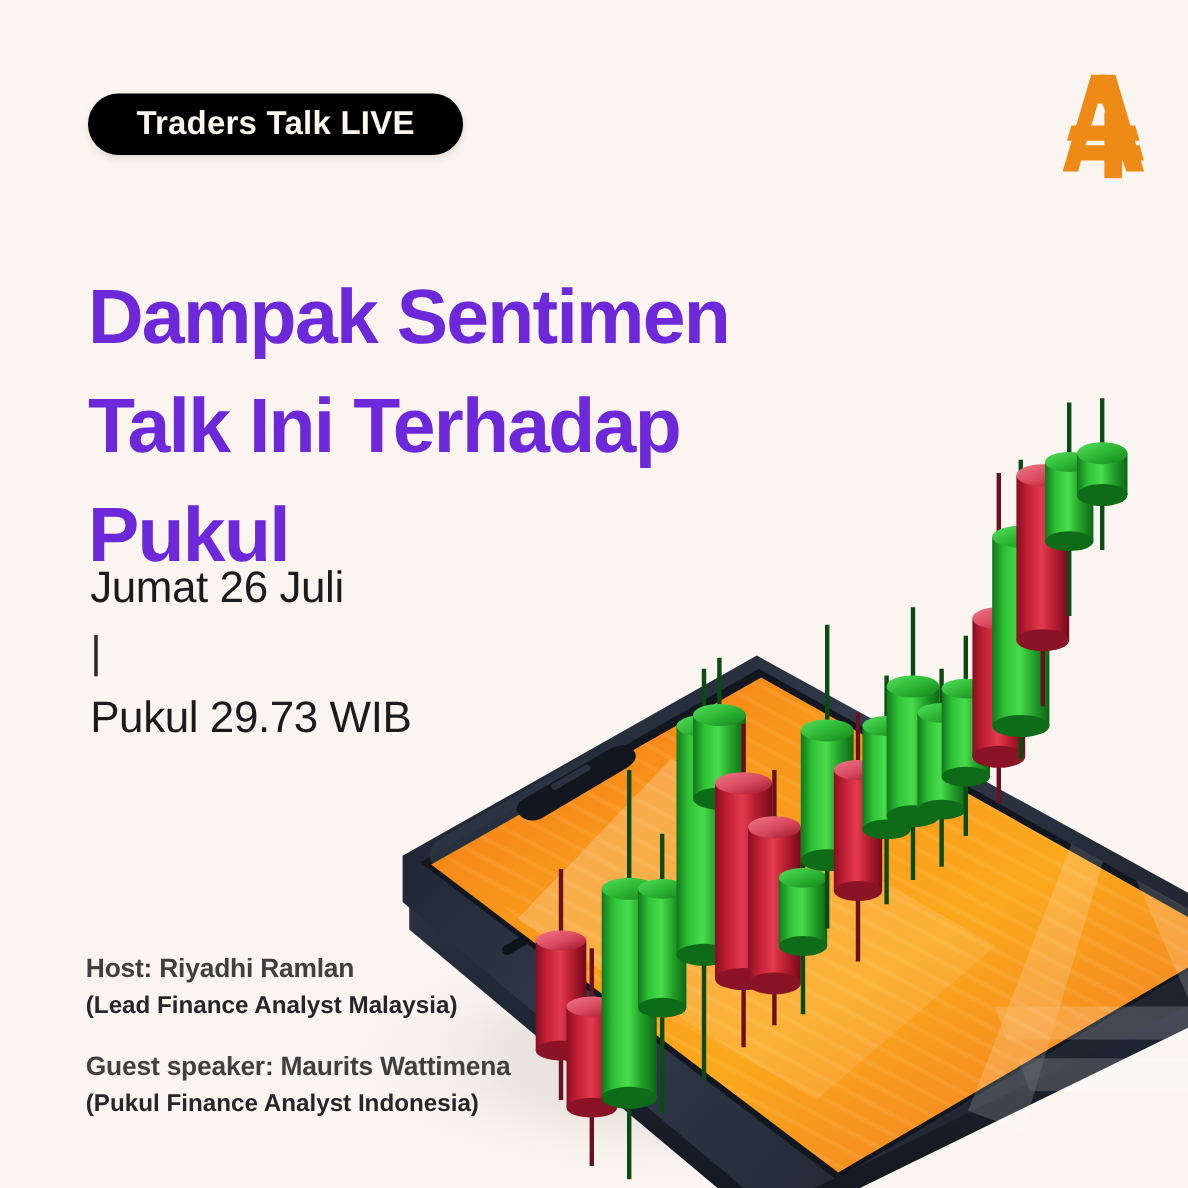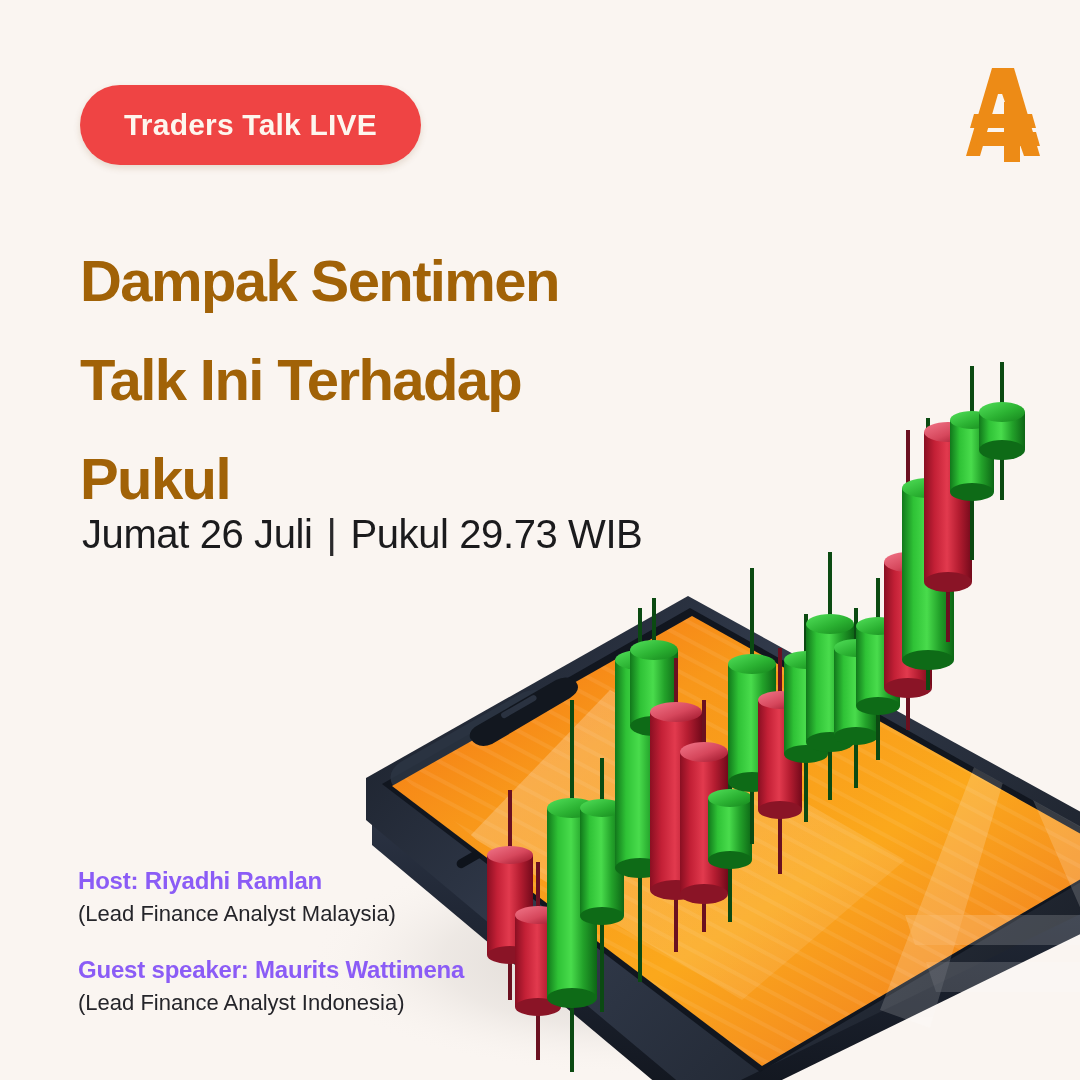--- a/index.html
+++ b/index.html
@@ -10,51 +10,51 @@
     -webkit-font-smoothing:antialiased;
   }
   .poster{position:relative;width:1080px;height:1080px;background:#FAF5F1;overflow:hidden;}
 
   
   .logo{position:absolute;right:38px;top:58px;width:112px;height:108px;}
 
   
   .badge{
     position:absolute;left:80px;top:85px;
-    height:80px;padding:0 44px;
+    height:56px;padding:0 44px;
     display:flex;align-items:center;justify-content:center;
-    background:#ef4444;border-radius:40px;
+    background:#000000;border-radius:40px;
     box-shadow:0 3px 7px rgba(120,70,20,.16);
   }
   .badge-label{
     color:#FDF6EE;font-size:30px;font-weight:700;letter-spacing:.2px;white-space:nowrap;
   }
 
   
   .headline{
     position:absolute;left:80px;top:192px;width:740px;
-    color:#a16207;font-size:58px;line-height:99px;font-weight:700;
+    color:#6d28d9;font-size:70px;line-height:99px;font-weight:700;
     letter-spacing:-1.6px;
   }
   .headline .hl-line{display:block;white-space:nowrap;}
 
   
   .datetime{
     position:absolute;left:82px;top:512px;
     color:#1B1B1D;font-size:40px;font-weight:400;letter-spacing:-.4px;white-space:nowrap;
-    display:flex;align-items:baseline;gap:14px;
+    display:flex;align-items:baseline;gap:14px;flex-direction:column;
   }
   .dt-sep{color:#2a2a2c;font-weight:300;}
 
   
   .credits{position:absolute;left:78px;top:866px;width:520px;z-index:40;}
   .cred-block{margin-bottom:26px;}
   .cred-block:last-child{margin-bottom:0;margin-top:24px;}
-  .cred-name{color:#8b5cf6;font-size:24px;font-weight:700;letter-spacing:-.2px;line-height:30px;white-space:nowrap;}
-  .cred-role{color:#25252a;font-size:22px;font-weight:400;line-height:30px;margin-top:3px;white-space:nowrap;}
+  .cred-name{color:#404040;font-size:24px;font-weight:700;letter-spacing:-.2px;line-height:30px;white-space:nowrap;}
+  .cred-role{color:#25252a;font-size:22px;font-weight:700;line-height:30px;margin-top:3px;white-space:nowrap;}
 
   
   .art{position:absolute;left:0;top:0;width:1080px;height:1080px;pointer-events:none;}
 </style>
 </head>
 <body>
 
 <div class="poster">
 
   <svg class="art" viewBox="0 0 1080 1080" xmlns="http://www.w3.org/2000/svg">
@@ -319,17 +319,17 @@
     <span>Pukul 29.73 WIB</span>
   </div>
 
   <div class="credits">
     <div class="cred-block">
       <div class="cred-name">Host: Riyadhi Ramlan</div>
       <div class="cred-role">(Lead Finance Analyst Malaysia)</div>
     </div>
     <div class="cred-block">
       <div class="cred-name">Guest speaker: Maurits Wattimena</div>
-      <div class="cred-role">(Lead Finance Analyst Indonesia)</div>
+      <div class="cred-role">(Pukul Finance Analyst Indonesia)</div>
     </div>
   </div>
 
 </div>
 
 </body></html>

